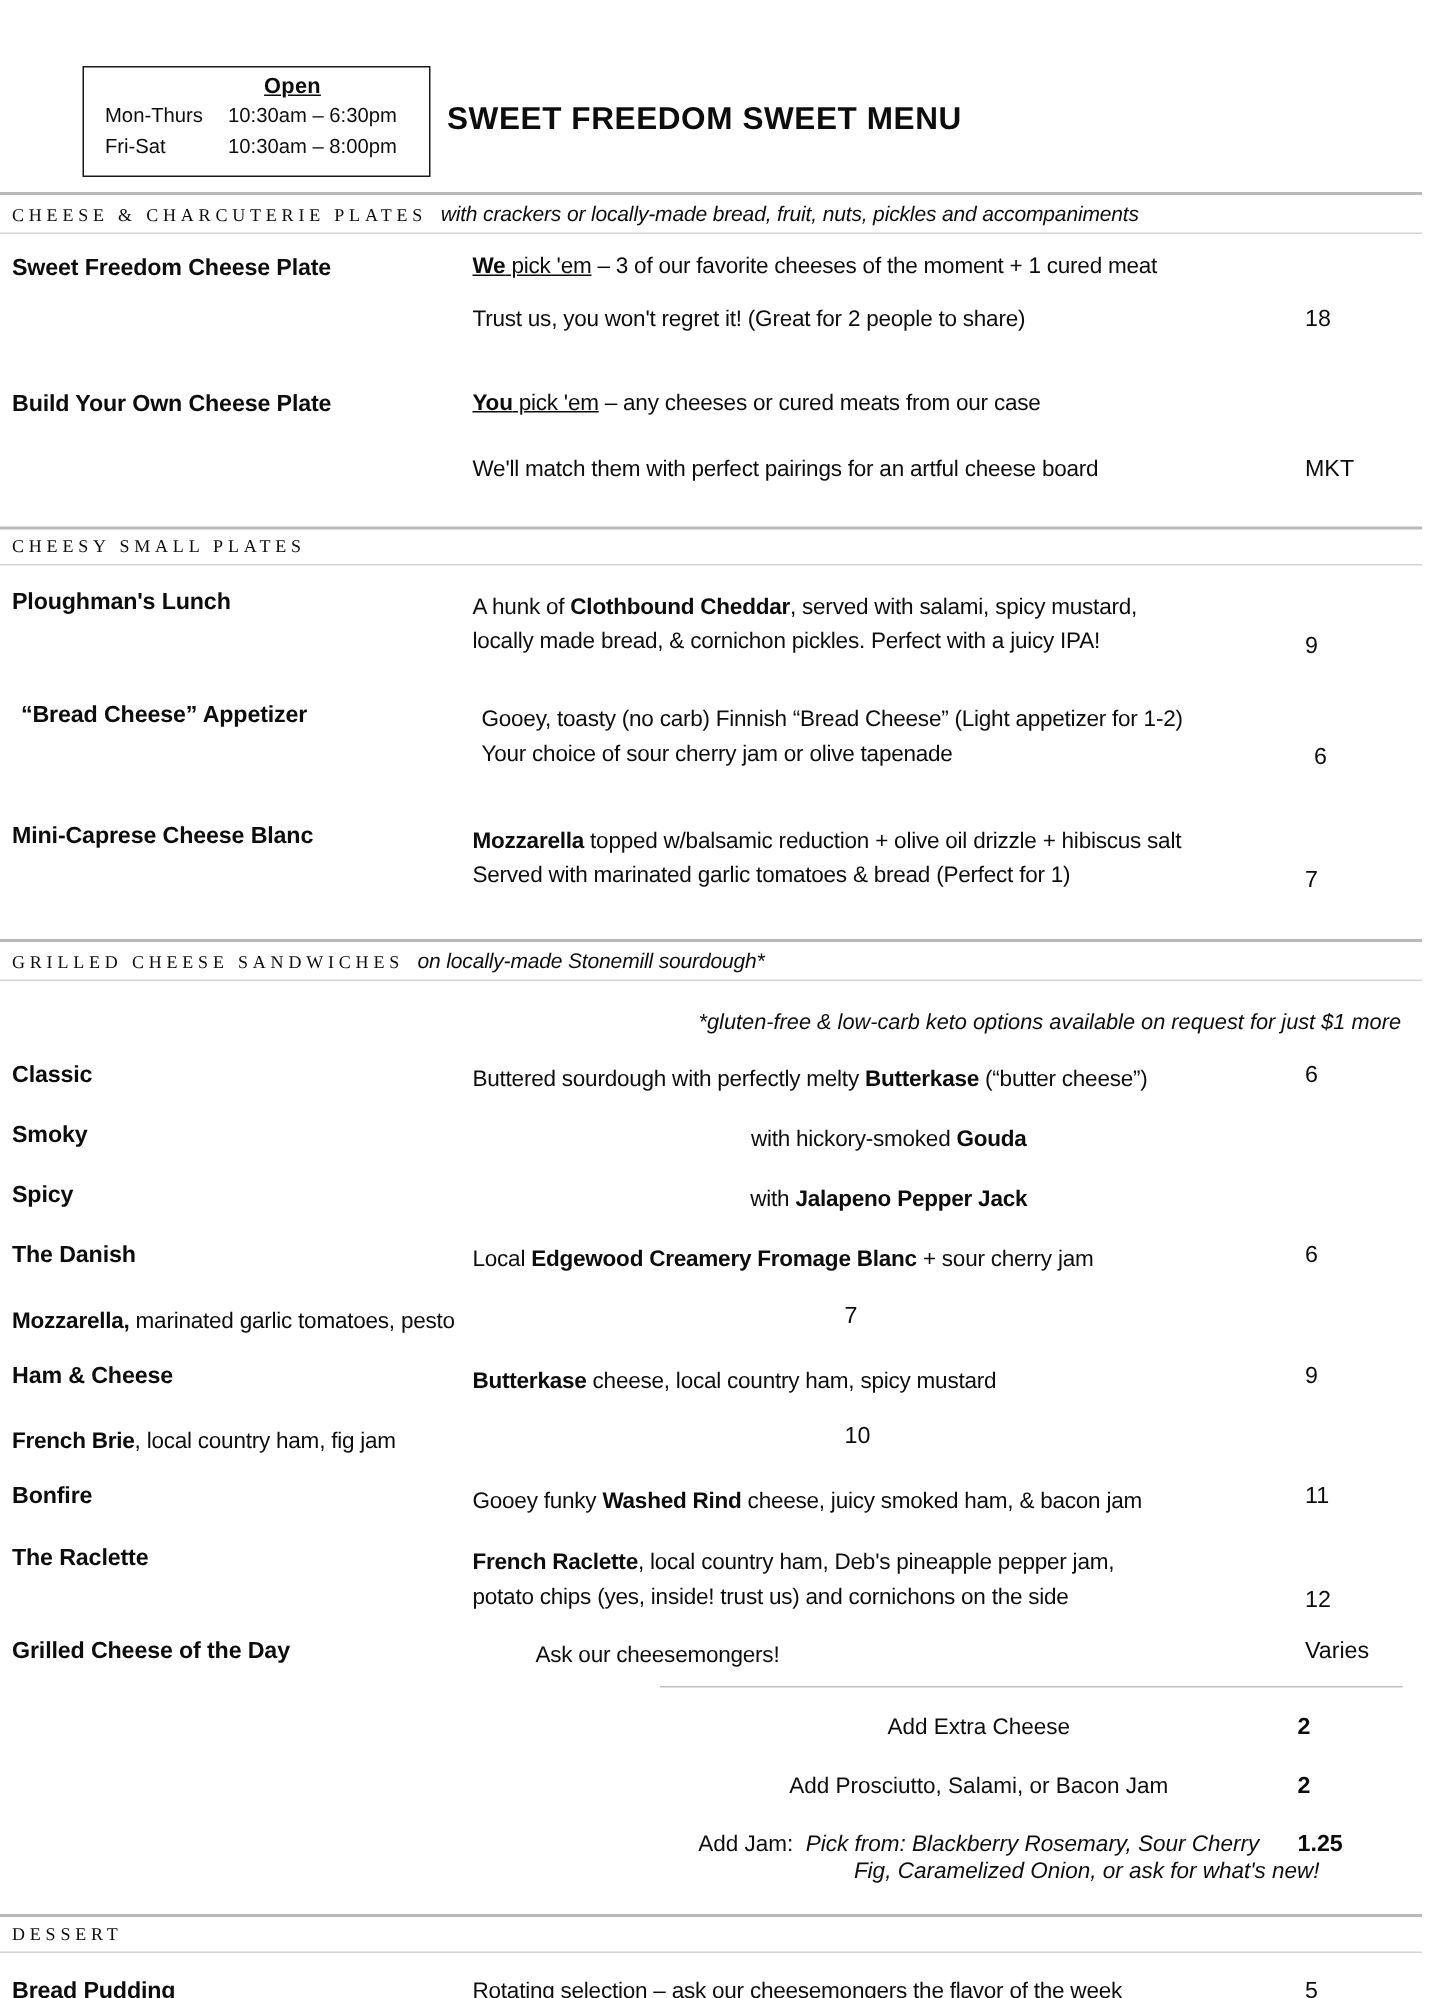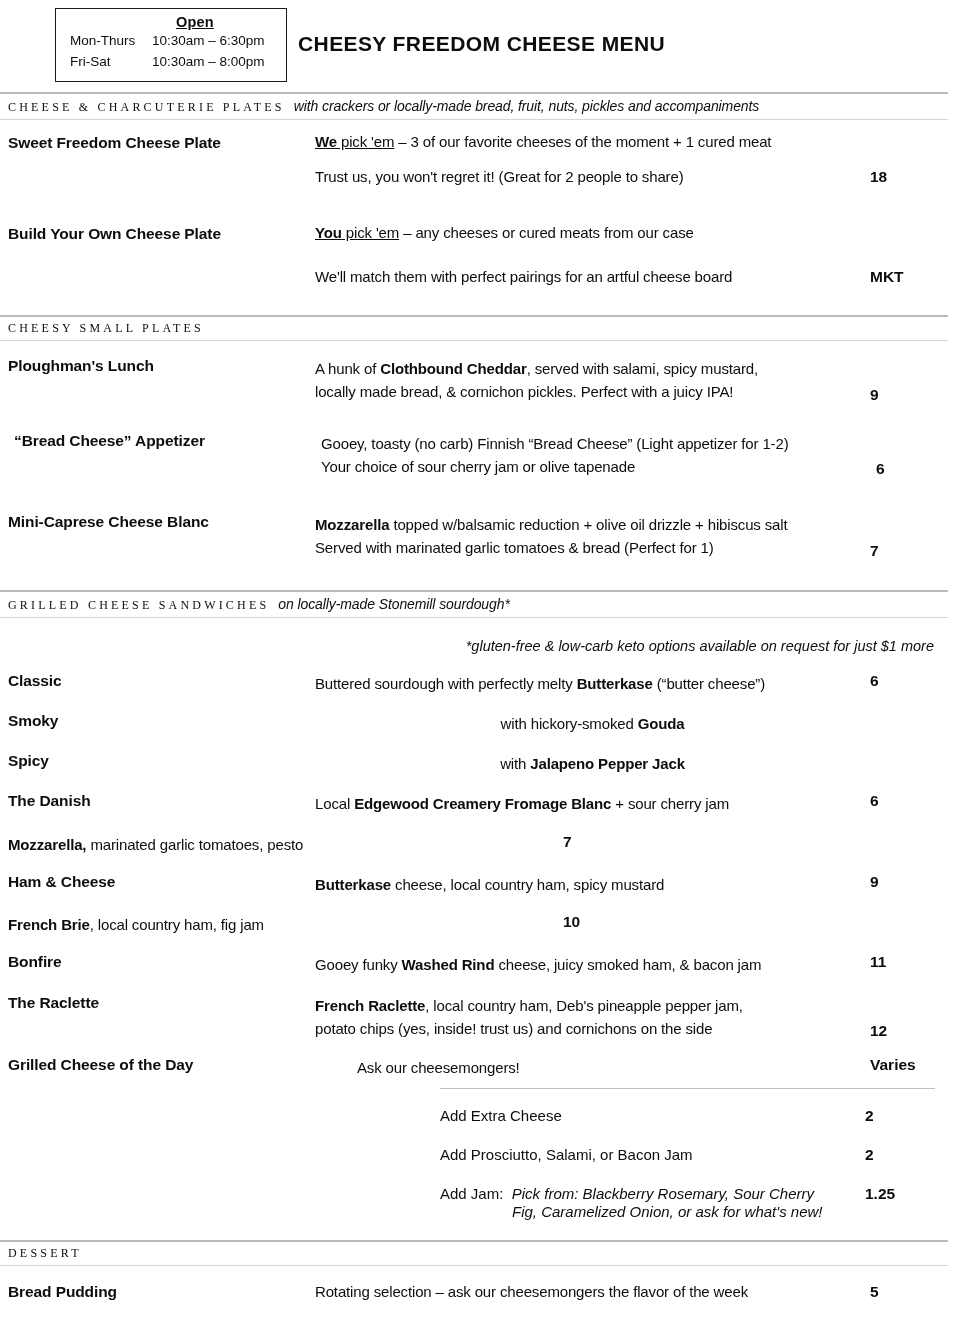--- a/index.html
+++ b/index.html
@@ -13,20 +13,21 @@
     font-family: "Liberation Sans", sans-serif;
     color: #0d0d0d;
     overflow: hidden;
     position: relative;
   }
 
   
   .header {
     position: relative;
     height: 92px;
+    margin-top: 36px;
   }
   .hours-box {
     position: absolute;
     left: 55px;
     top: 8px;
     width: 232px;
     height: 74px;
     border: 1.5px solid #1a1a1a;
     box-sizing: border-box;
     padding-top: 4px;
@@ -96,35 +97,36 @@
   .name.indent { padding-left: 6px; }
   .desc {
     width: 555px;
     flex: none;
     font-size: 15px;
     letter-spacing: -0.15px;
   }
   .desc.center { text-align: center; padding-right: 98px; }
   .price {
     flex: none;
-    font-weight: bold;
+    font-weight: normal;
     font-size: 15.5px;
     width: 80px;
     text-align: left;
   }
   b.em { font-weight: bold; }
   .ul { text-decoration: underline; }
   .it { font-style: italic; }
 
   
   .addons {
     margin-left: 440px;
     margin-right: 25px;
     border-top: 1.5px solid #bfbfbf;
     padding-top: 6px;
+    text-align: center;
   }
   .addon-row {
     display: flex;
     align-items: flex-start;
     font-size: 15px;
   }
   .addon-label { width: 425px; flex: none; }
   .addon-price { font-weight: bold; font-size: 15.5px; }
   .addon-second { padding-left: 72px; font-style: italic; }
 
@@ -143,21 +145,21 @@
     <div class="hours-open">Open</div>
     <div class="hours-row">
       <span class="hours-day">Mon-Thurs</span>
       <span class="hours-time">10:30am – 6:30pm</span>
     </div>
     <div class="hours-row">
       <span class="hours-day">Fri-Sat</span>
       <span class="hours-time">10:30am – 8:00pm</span>
     </div>
   </div>
-  <div class="menu-title">CHEESY FREEDOM CHEESE MENU</div>
+  <div class="menu-title">SWEET FREEDOM SWEET MENU</div>
 </div>
 
 <div class="section-head">
   <span class="section-title">CHEESE &amp; CHARCUTERIE PLATES</span>
   <span class="section-sub">with crackers or locally-made bread, fruit, nuts, pickles and accompaniments</span>
 </div>
 
 <div style="height:14px"></div>
 <div class="row">
   <div class="name">Sweet Freedom Cheese Plate</div>

